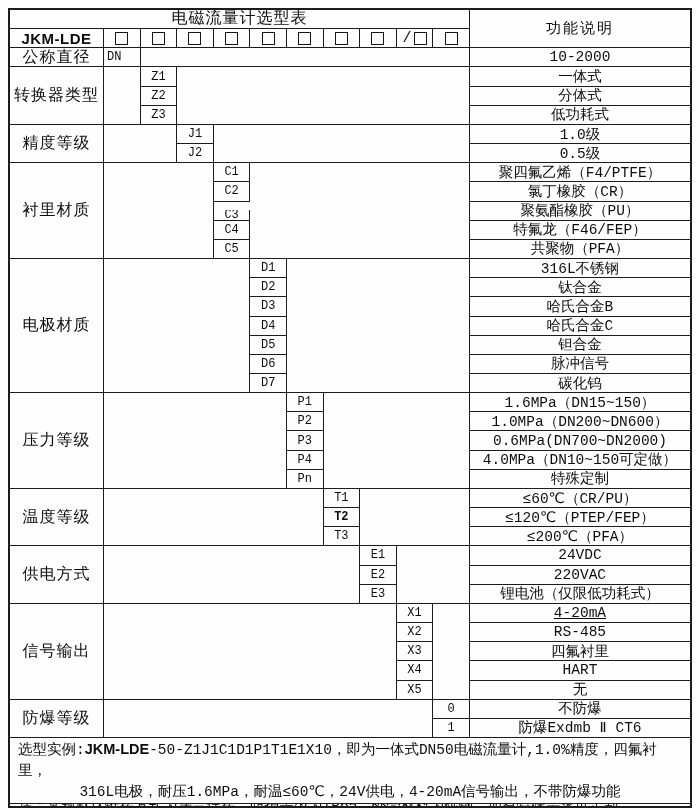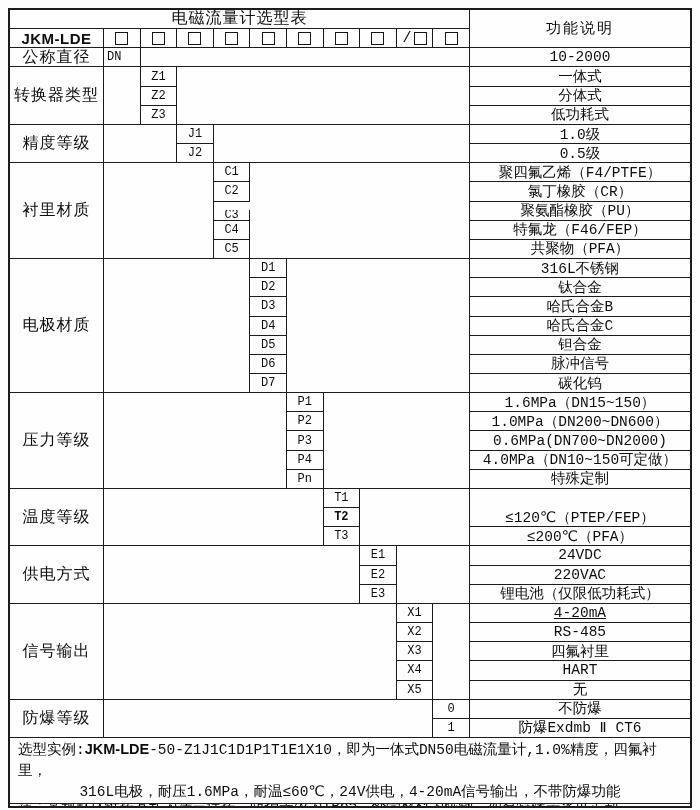--- a/index.html
+++ b/index.html
@@ -162,20 +162,21 @@
         <div class="cell code-cell" style="grid-area: 23 / 7;">P3</div>
         <div class="cell no-r desc-cell" style="grid-area: 23 / 12;">0.6MPa(DN700~DN2000)</div>
         <div class="cell code-cell" style="grid-area: 24 / 7;">P4</div>
         <div class="cell no-r desc-cell" style="grid-area: 24 / 12; text-align: right;">4.0MPa（DN10~150可定做）</div>
         <div class="cell code-cell" style="grid-area: 25 / 7;">Pn</div>
         <div class="cell no-r desc-cell" style="grid-area: 25 / 12;">特殊定制</div>
         <div class="cell" style="grid-area: 21 / 8 / span 5 / span 4;"></div>
         <div class="cell label-cell" style="grid-area: 26 / 1 / span 3;">温度等级</div>
         <div class="cell" style="grid-area: 26 / 2 / span 3 / span 6;"></div>
         <div class="cell code-cell" style="grid-area: 26 / 8;">T1</div>
+        <div class="cell no-r desc-cell" style="grid-area: 26 / 12;">≤60℃（CR/PU）</div>
         <div class="cell code-cell" style="grid-area: 27 / 8; font-weight: bold;">T2</div>
         <div class="cell no-r desc-cell" style="grid-area: 27 / 12;">≤120℃（PTEP/FEP）</div>
         <div class="cell code-cell" style="grid-area: 28 / 8;">T3</div>
         <div class="cell no-r desc-cell" style="grid-area: 28 / 12;">≤200℃（PFA）</div>
         <div class="cell" style="grid-area: 26 / 9 / span 3 / span 3;"></div>
         <div class="cell label-cell" style="grid-area: 29 / 1 / span 3;">供电方式</div>
         <div class="cell" style="grid-area: 29 / 2 / span 3 / span 7;"></div>
         <div class="cell code-cell" style="grid-area: 29 / 9;">E1</div>
         <div class="cell no-r desc-cell" style="grid-area: 29 / 12;">24VDC</div>
         <div class="cell code-cell" style="grid-area: 30 / 9;">E2</div>

